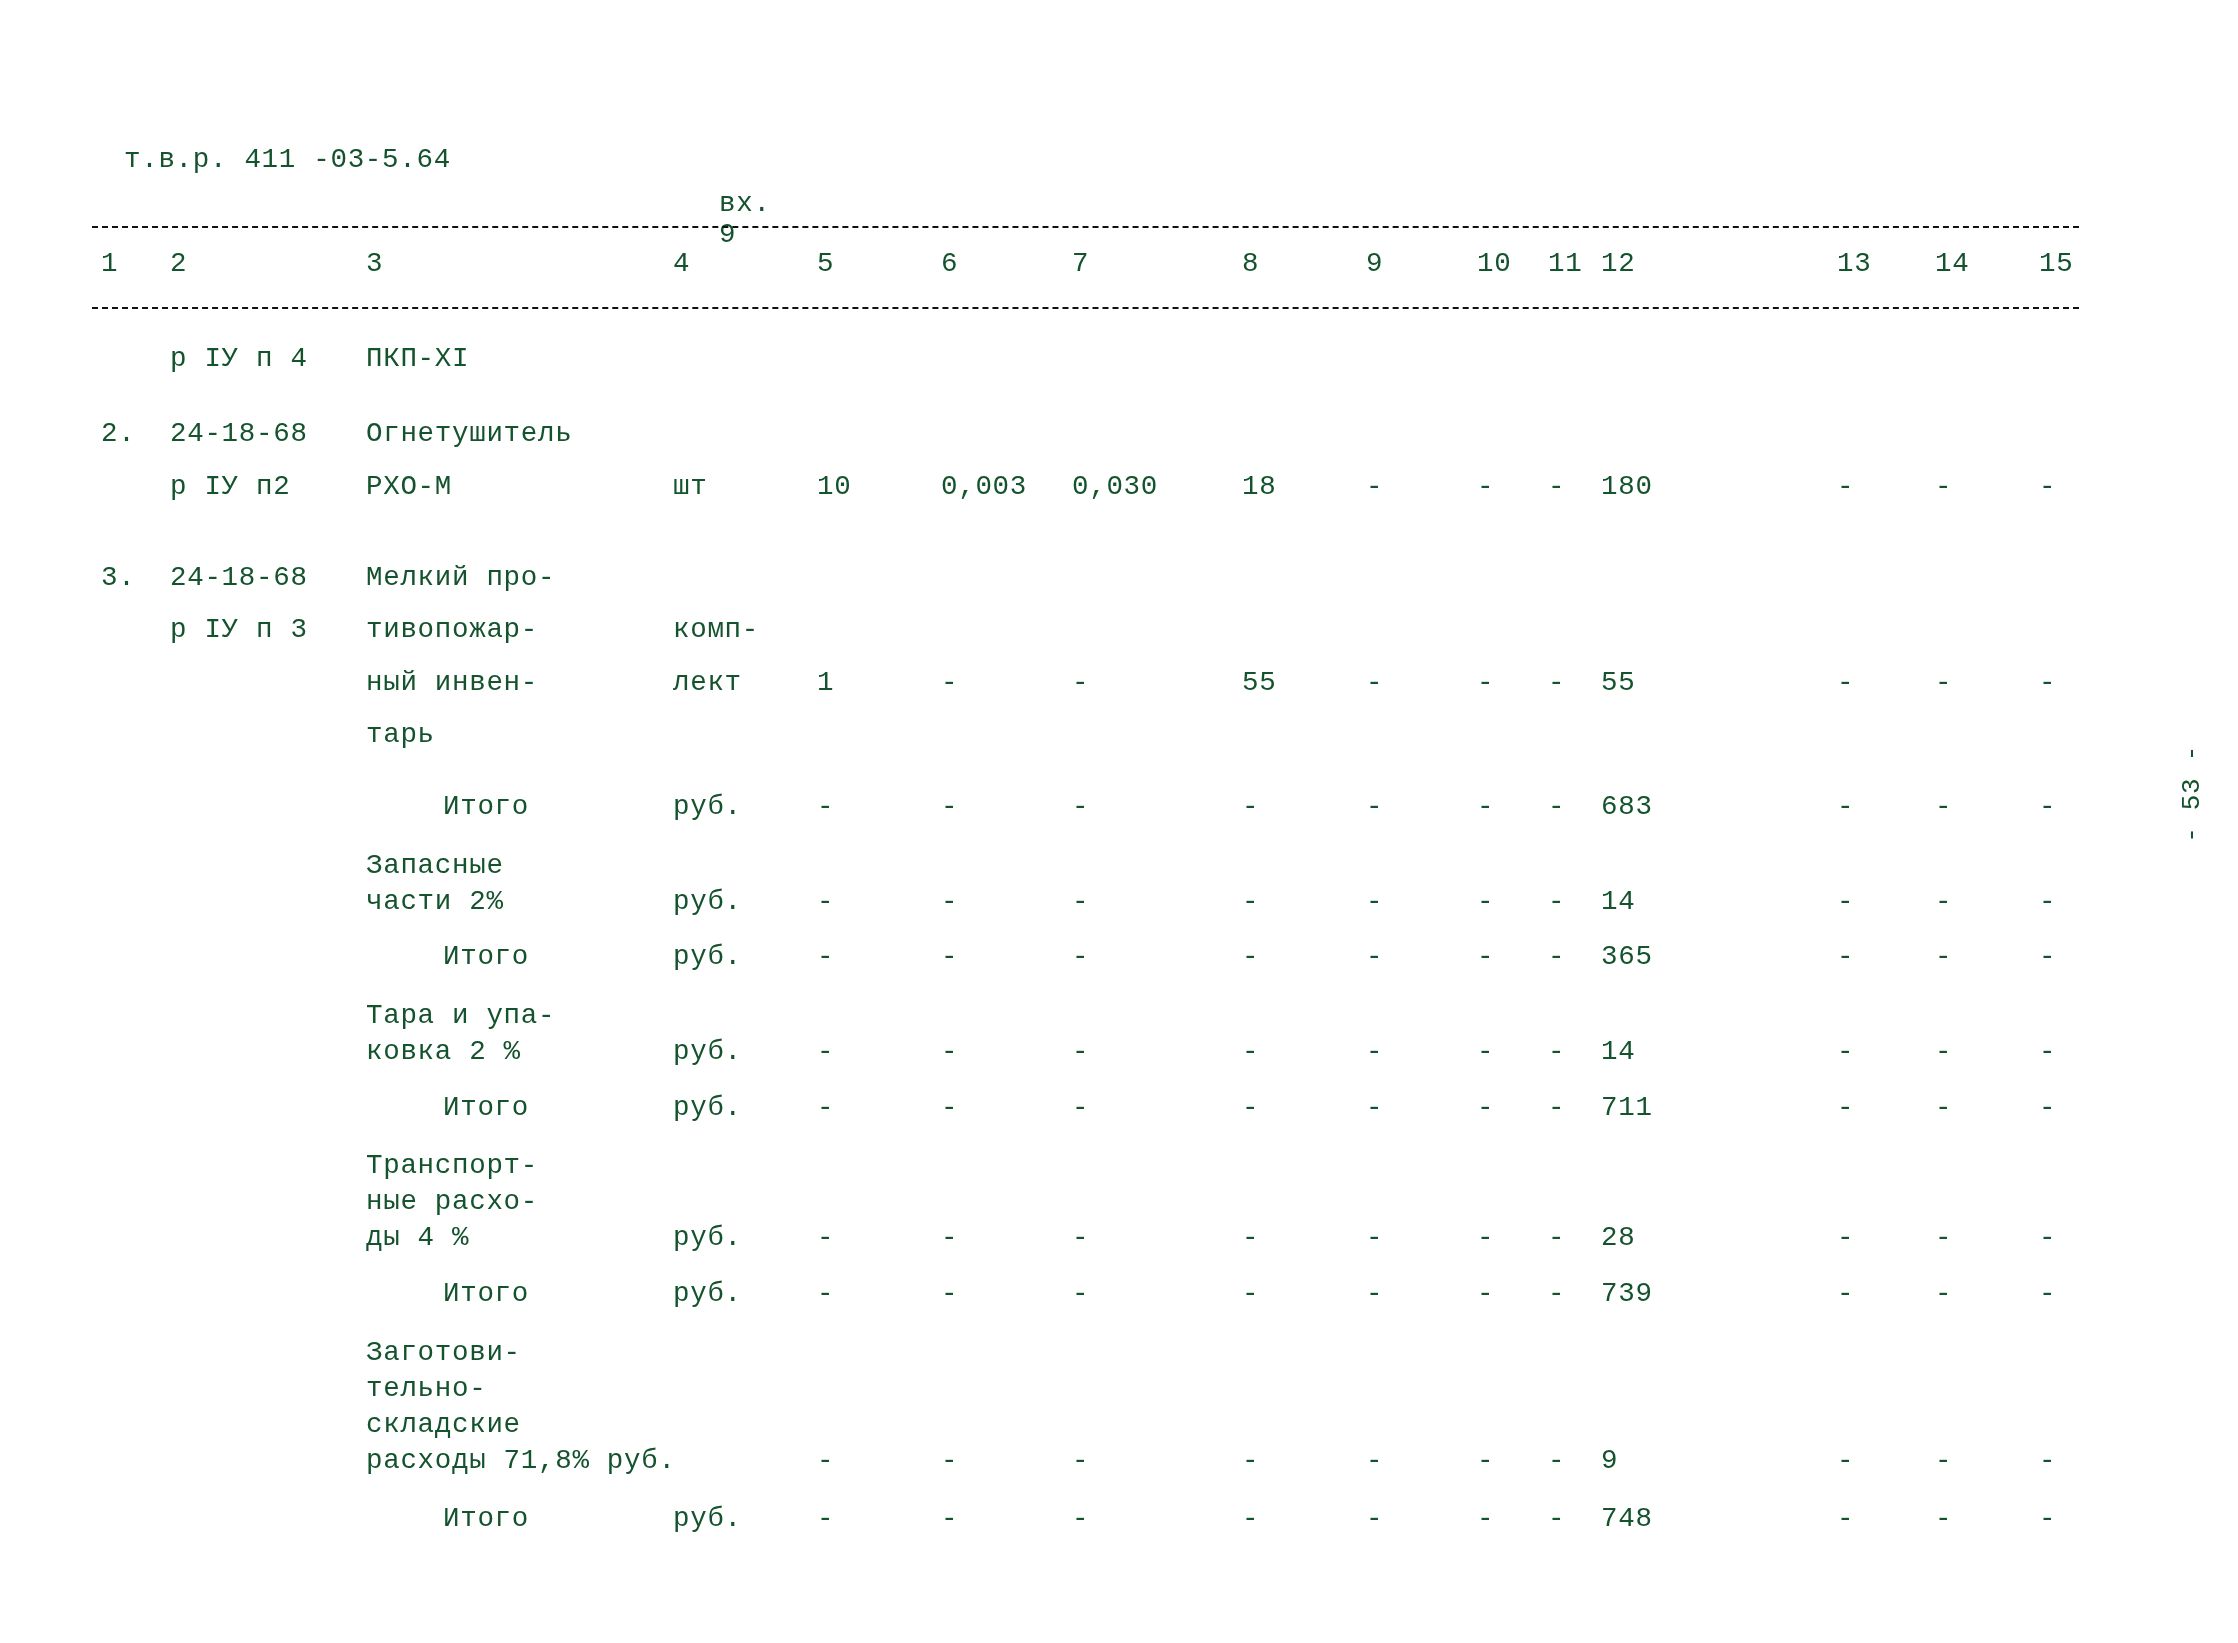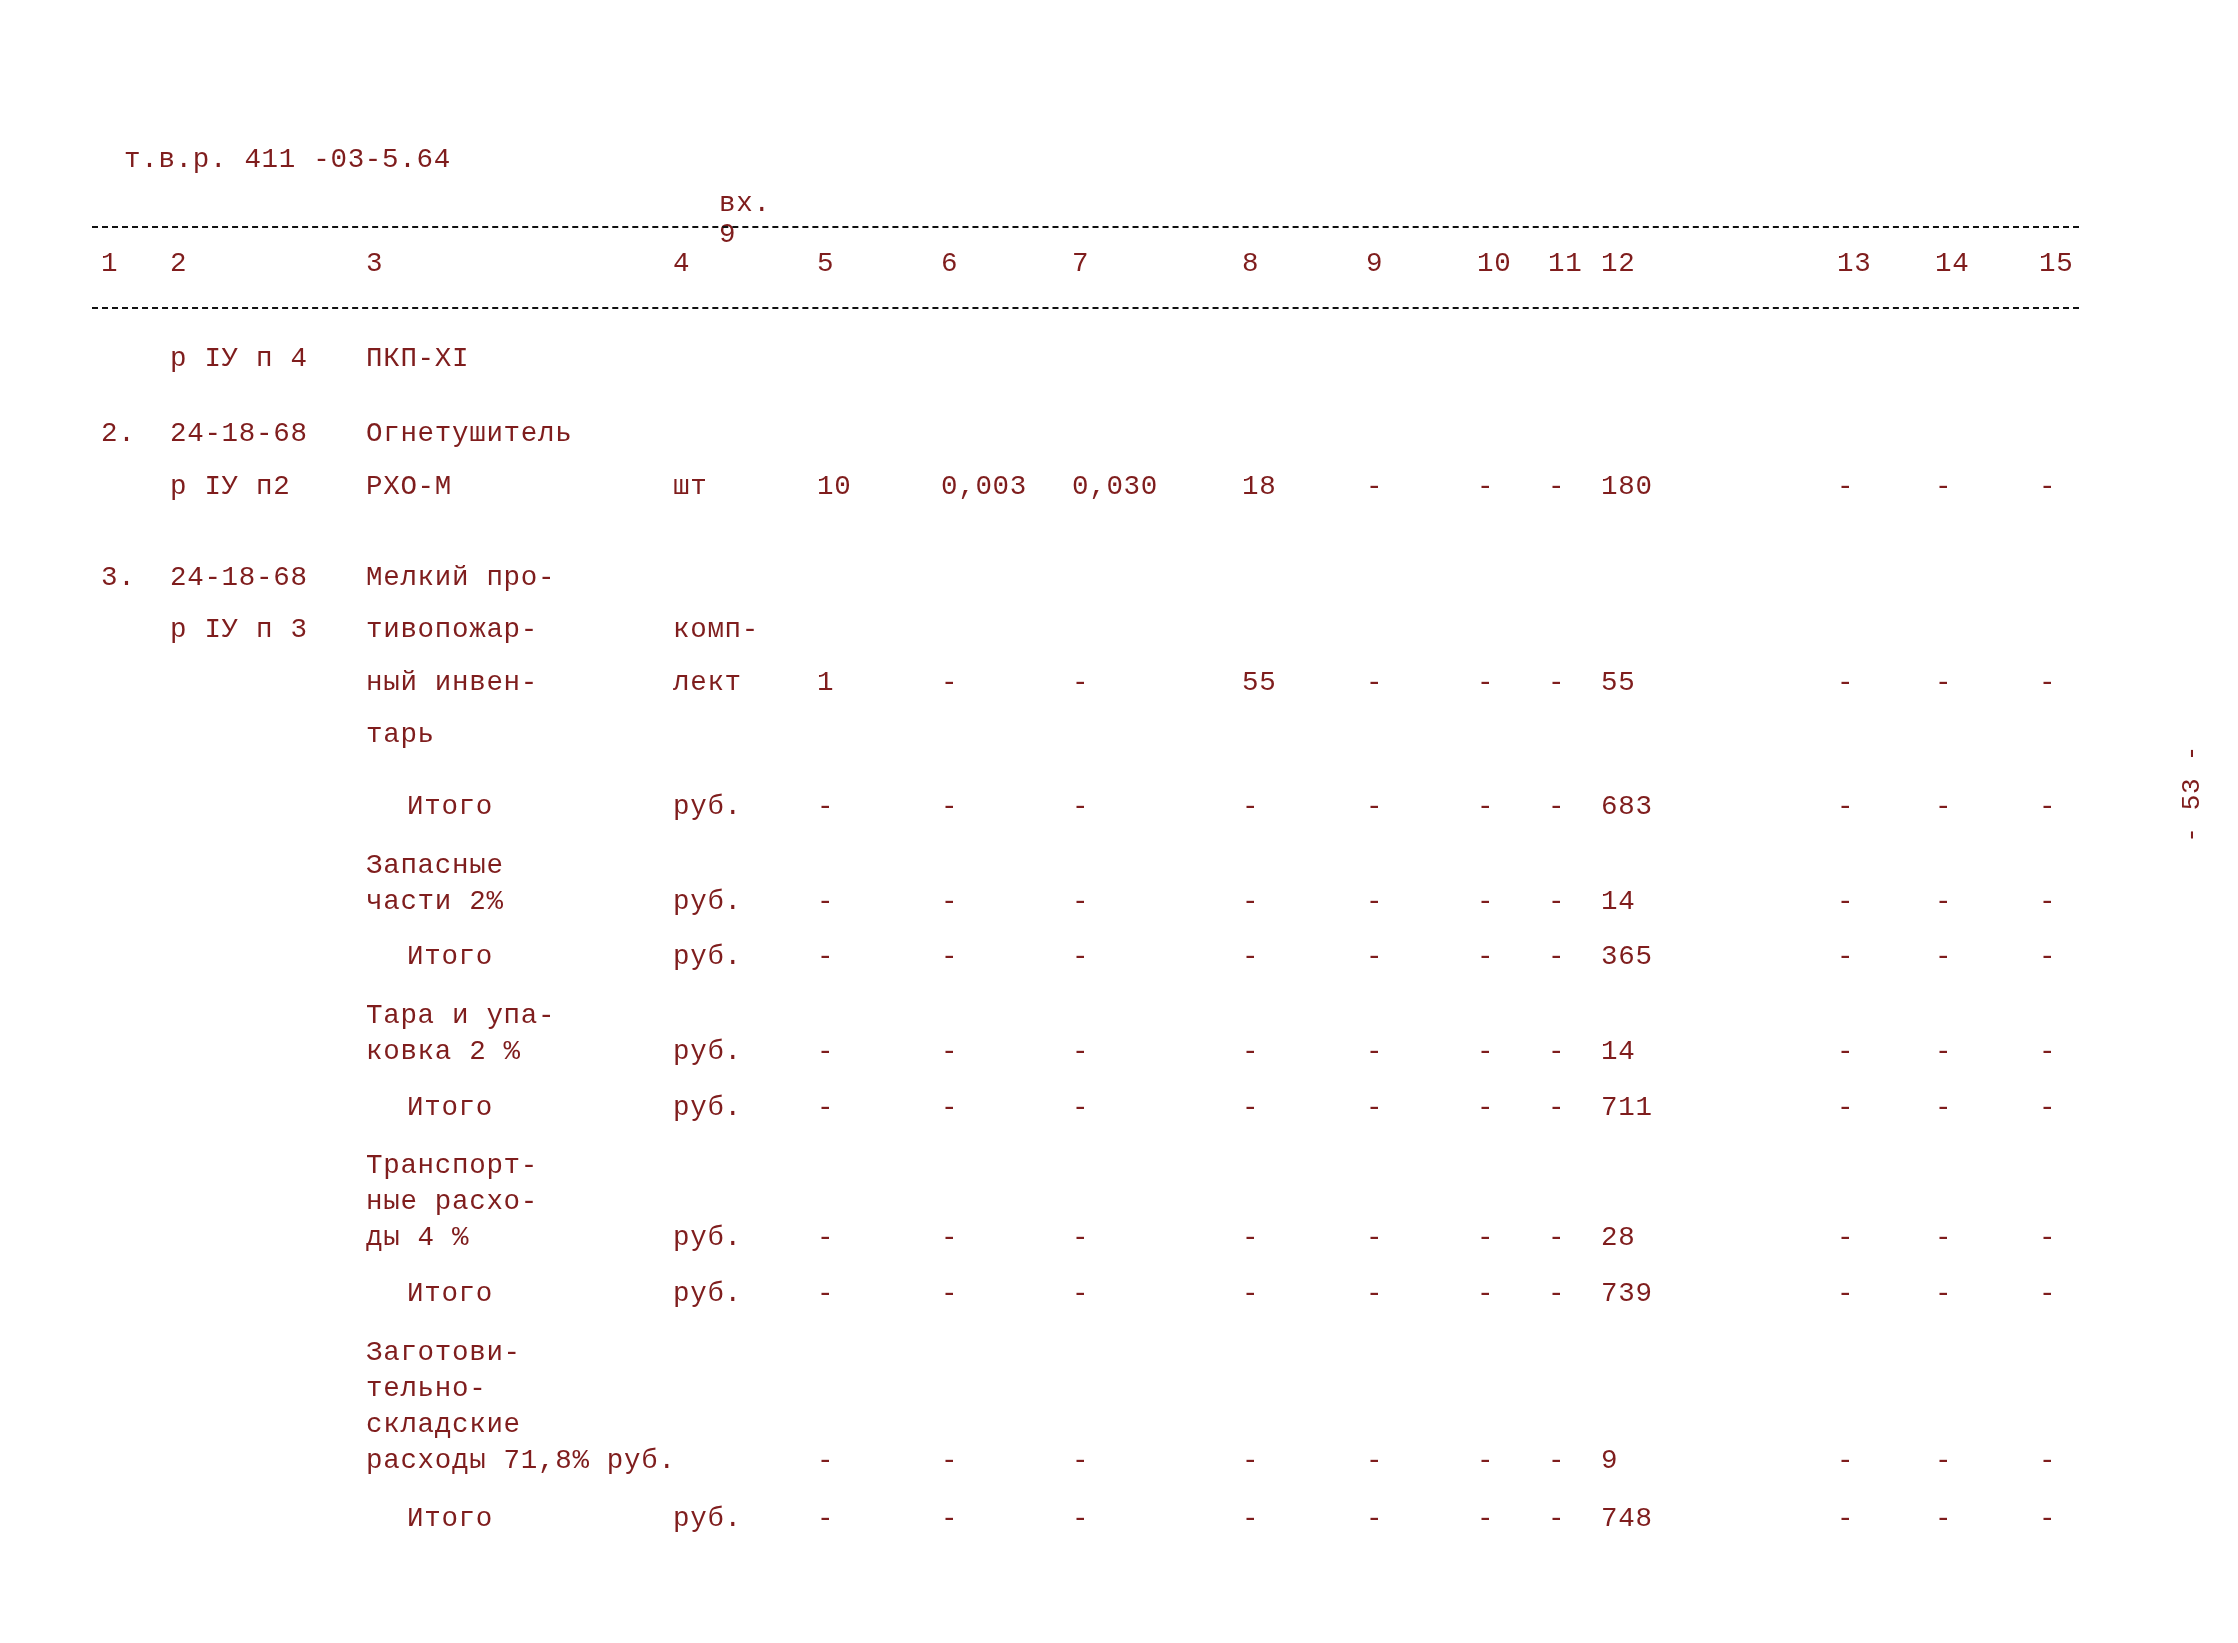--- a/index.html
+++ b/index.html
@@ -5,21 +5,21 @@
   html, body {
     margin: 0;
     padding: 0;
     background: #ffffff;
   }
   .page {
     width: 2239px;
     height: 1644px;
     position: relative;
     font-family: "Courier New", Courier, monospace;
-    color: #7f1d1d;
+    color: #14532d;
     font-size: 27.5px;
     letter-spacing: 0.7px;
   }
   .header-line {
     position: absolute;
     top: 144px;
     left: 124px;
     width: 654px;
   }
   .header-left { display: inline-block; }
@@ -61,21 +61,21 @@
   .c14 { left: 1935px; }
   .c15 { left: 2039px; text-align: center; }
   .right-margin {
     position: absolute;
     top: 745px;
     left: 2177px;
     writing-mode: vertical-rl;
     transform: rotate(180deg);
     font-size: 26px;
   }
-  .indent3 { left: 407px; }
+  .indent3 { left: 443px; }
 </style>
 </head>
 <body>
 
 <div class="page">
 
   <div class="header-line">
     <span class="header-left">т.в.р.  411 -03-5.64</span>
     <span class="header-right">вх. 9</span>
   </div>

